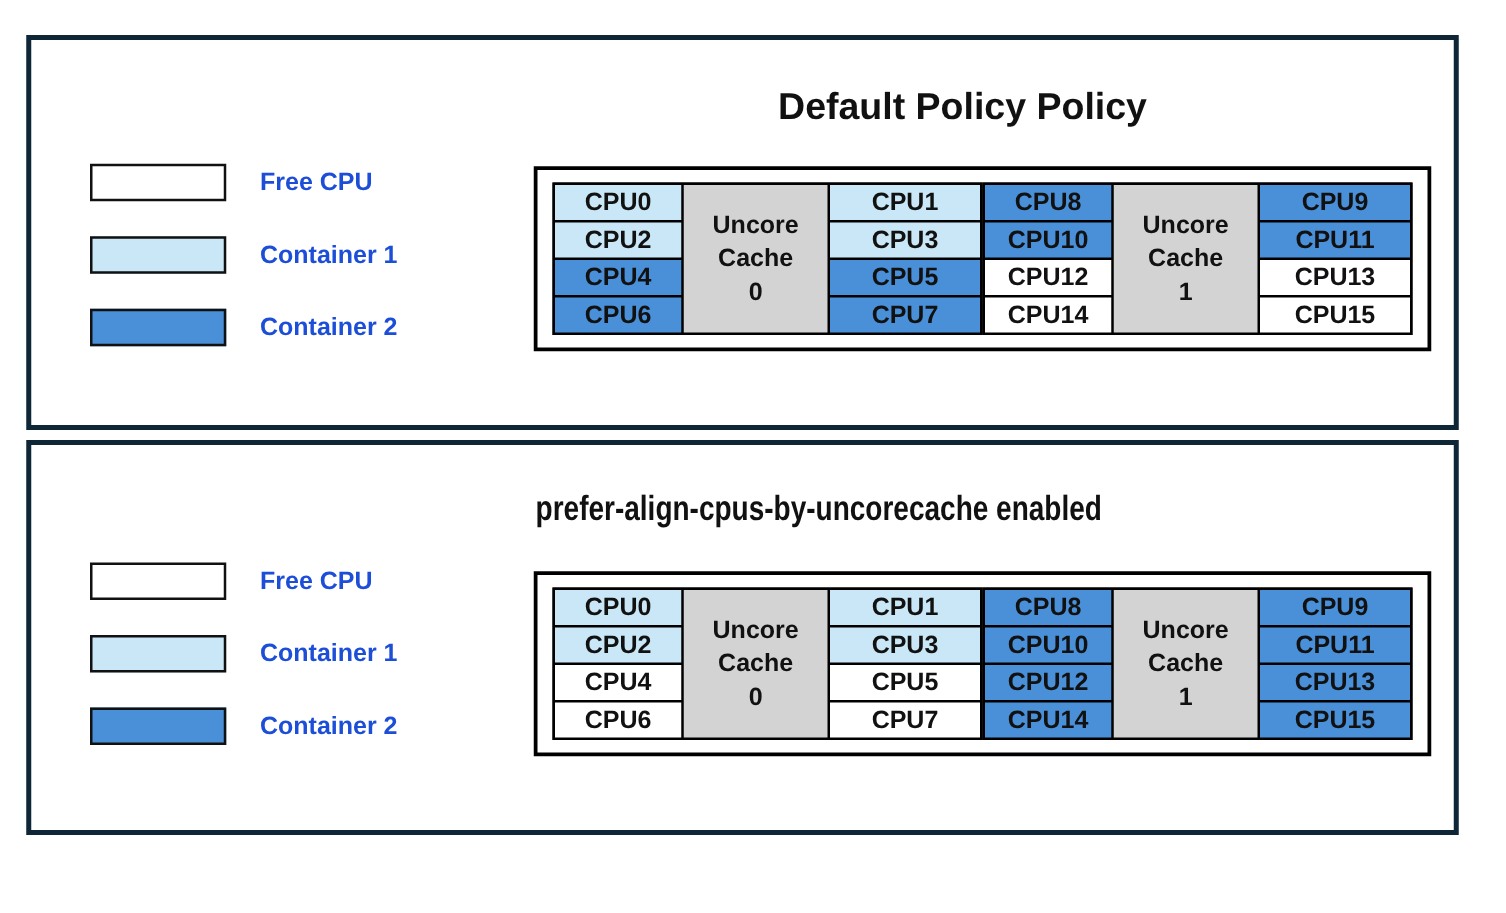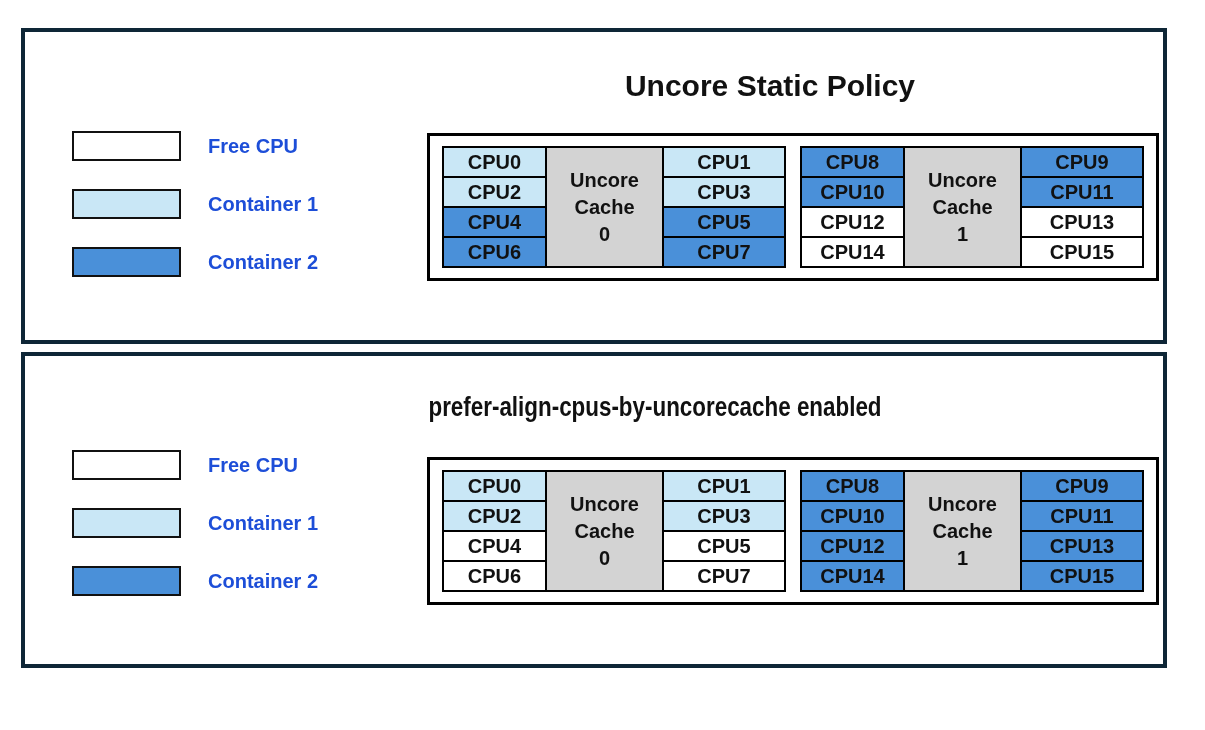--- a/index.html
+++ b/index.html
@@ -33,21 +33,21 @@
 
   .legend{position:absolute;left:47px;top:99px;}
   .p2 .legend{top:94px;}
   .legend-row{display:flex;align-items:center;gap:27px;margin-bottom:28px;}
   .swatch{width:109px;height:30px;border:2px solid #111;display:inline-block;flex:0 0 auto;}
   .legend-label{font-size:20px;font-weight:bold;color:#1d4ed8;white-space:nowrap;}
 
   .diagram{
     position:absolute;left:402px;top:101px;
     border:3px solid #000;background:#fff;
-    display:flex;gap:14px;padding:10px 12px;
+    display:flex;gap:0;padding:10px 12px;
   }
   .group{
     display:flex;border:2px solid #000;background:#000;gap:2px;
   }
   .col{
     display:flex;flex-direction:column;gap:2px;background:#000;width:101px;
   }
   .col.right{width:120px;}
   .cpu-cell{
     height:28px;display:flex;align-items:center;justify-content:center;
@@ -62,21 +62,21 @@
   }
 
   .cpu-cell[data-state="free"],.swatch[data-state="free"]{background:var(--c-free);}
   .cpu-cell[data-state="container1"],.swatch[data-state="container1"]{background:var(--c1);}
   .cpu-cell[data-state="container2"],.swatch[data-state="container2"]{background:var(--c2);}
 </style>
 </head>
 <body>
 
 <section class="panel p1">
-  <h2 class="title">Uncore Static Policy</h2>
+  <h2 class="title">Default Policy Policy</h2>
 
   <div class="legend">
       <div class="legend-row">
         <span class="swatch" data-state="free"></span>
         <span class="legend-label">Free CPU</span>
       </div>
       <div class="legend-row">
         <span class="swatch" data-state="container1"></span>
         <span class="legend-label">Container 1</span>
       </div>

